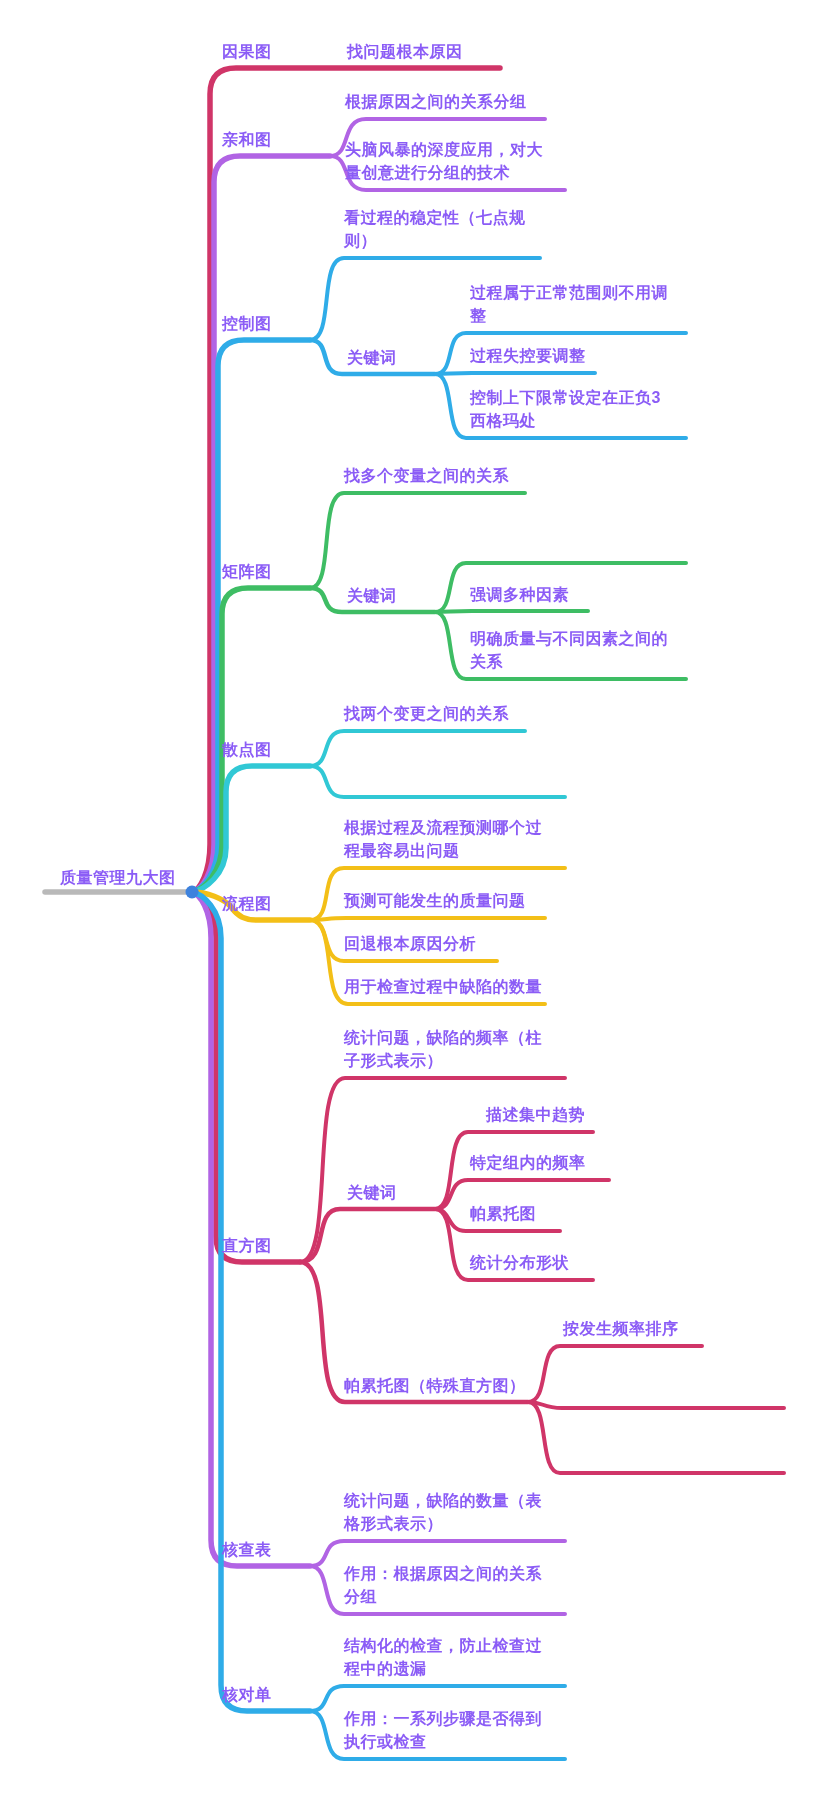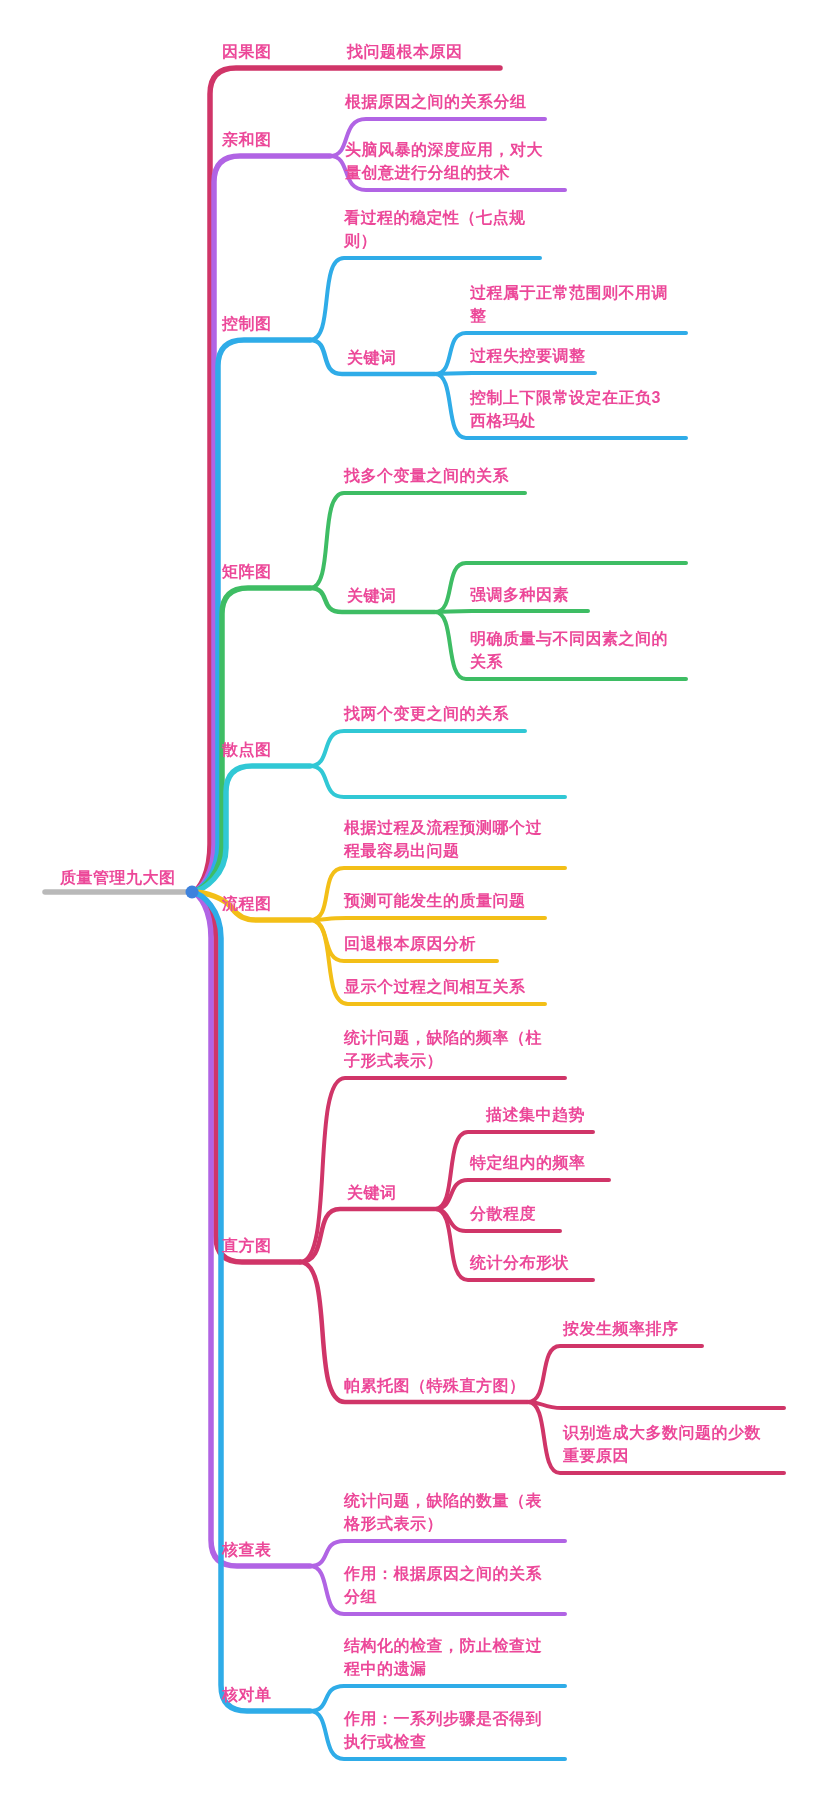--- a/index.html
+++ b/index.html
@@ -3,21 +3,21 @@
 <meta charset="utf-8">
 <style>
   html,body{margin:0;padding:0;background:#ffffff;}
   #canvas{position:relative;width:815px;height:1810px;background:#ffffff;overflow:hidden;
           font-family:"Liberation Sans","DejaVu Sans",sans-serif;}
   #wires{position:absolute;left:0;top:0;}
   #wires path{fill:none;stroke-linecap:round;stroke-linejoin:round;}
   #wires path.w5{stroke-width:5.5;}
   #wires path.w4{stroke-width:4;}
   #wires path.w45{stroke-width:4.5;}
-  .lbl{position:absolute;font-size:16px;line-height:23px;font-weight:700;color:#ec4899;
+  .lbl{position:absolute;font-size:16px;line-height:23px;font-weight:700;color:#8b5cf6;
        white-space:nowrap;letter-spacing:0.5px;}
   .wrap{white-space:normal;width:202px;}
 </style>
 </head>
 <body>
 
 <div id="canvas">
 
   <svg id="wires" width="815" height="1810" viewBox="0 0 815 1810">
 
@@ -98,32 +98,31 @@
   <div class="lbl wrap" style="left:470px;top:583px">强调多种因素</div>
   <div class="lbl wrap" style="left:470px;top:627px">明确质量与不同因素之间的关系</div>
 
   <div class="lbl" style="left:222px;top:738px">散点图</div>
   <div class="lbl wrap" style="left:344px;top:702px">找两个变更之间的关系</div>
 
   <div class="lbl" style="left:222px;top:892px">流程图</div>
   <div class="lbl wrap" style="left:344px;top:816px">根据过程及流程预测哪个过程最容易出问题</div>
   <div class="lbl wrap" style="left:344px;top:889px">预测可能发生的质量问题</div>
   <div class="lbl wrap" style="left:344px;top:932px">回退根本原因分析</div>
-  <div class="lbl wrap" style="left:344px;top:975px">显示个过程之间相互关系</div>
+  <div class="lbl wrap" style="left:344px;top:975px">用于检查过程中缺陷的数量</div>
 
   <div class="lbl" style="left:222px;top:1234px">直方图</div>
   <div class="lbl wrap" style="left:344px;top:1026px">统计问题，缺陷的频率（柱子形式表示）</div>
   <div class="lbl" style="left:347px;top:1181px">关键词</div>
   <div class="lbl wrap" style="left:486px;top:1103px">描述集中趋势</div>
   <div class="lbl wrap" style="left:470px;top:1151px">特定组内的频率</div>
-  <div class="lbl wrap" style="left:470px;top:1202px">分散程度</div>
+  <div class="lbl wrap" style="left:470px;top:1202px">帕累托图</div>
   <div class="lbl wrap" style="left:470px;top:1251px">统计分布形状</div>
   <div class="lbl" style="left:344px;top:1374px">帕累托图（特殊直方图）</div>
   <div class="lbl wrap" style="left:563px;top:1317px">按发生频率排序</div>
-  <div class="lbl wrap" style="left:563px;top:1421px">识别造成大多数问题的少数重要原因</div>
 
   <div class="lbl" style="left:222px;top:1538px">核查表</div>
   <div class="lbl wrap" style="left:344px;top:1489px">统计问题，缺陷的数量（表格形式表示）</div>
   <div class="lbl wrap" style="left:344px;top:1562px">作用：根据原因之间的关系分组</div>
 
   <div class="lbl" style="left:222px;top:1683px">核对单</div>
   <div class="lbl wrap" style="left:344px;top:1707px">作用：一系列步骤是否得到执行或检查</div>
   <div class="lbl wrap" style="left:344px;top:1634px">结构化的检查，防止检查过程中的遗漏</div>
 
 </div>

